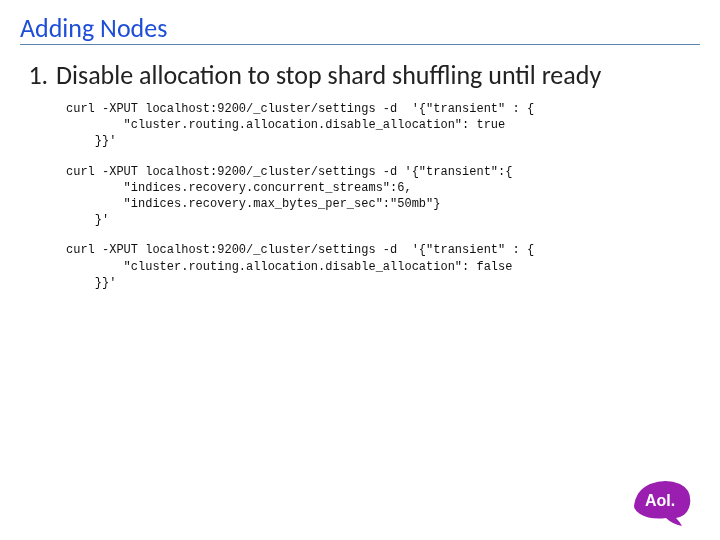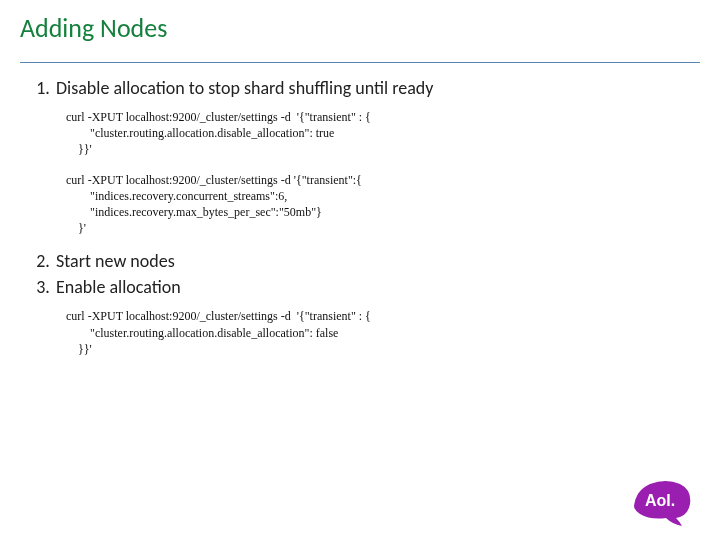--- a/index.html
+++ b/index.html
@@ -11,39 +11,39 @@
     color: #222;
     position: relative;
     overflow: hidden;
   }
   .wrap {
     padding: 12px 20px 0 20px;
   }
   .title {
     font-size: 26px;
     font-weight: 400;
-    color: #15803d;
+    color: #1d4ed8;
     border-bottom: 1px solid #5a83b0;
-    padding-bottom: 18px;
+    padding-bottom: 0;
     margin-bottom: 14px;
   }
   ol.outer {
     list-style: decimal;
     padding-left: 34px;
     margin: 0 0 10px 0;
   }
   ol.outer > li {
-    font-size: 18px;
+    font-size: 26px;
     font-weight: 400;
     color: #222;
     margin-bottom: 4px;
     padding-left: 2px;
   }
   .code {
-    font-family: Liberation Serif, serif;
+    font-family: Liberation Mono, monospace;
     font-size: 12px;
     line-height: 1.35;
     white-space: pre;
     color: #111;
     margin: 8px 0 14px 46px;
   }
   .logo {
     position: absolute;
     right: 18px;
     bottom: 8px;
@@ -60,24 +60,20 @@
   </ol>
   <div class="code">curl -XPUT localhost:9200/_cluster/settings -d  '{"transient" : {
         "cluster.routing.allocation.disable_allocation": true
     }}'</div>
 
   <div class="code">curl -XPUT localhost:9200/_cluster/settings -d '{"transient":{
         "indices.recovery.concurrent_streams":6,
         "indices.recovery.max_bytes_per_sec":"50mb"}
     }'</div>
 
-  <ol class="outer" start="2">
-    <li>Start new nodes</li>
-    <li>Enable allocation</li>
-  </ol>
   <div class="code">curl -XPUT localhost:9200/_cluster/settings -d  '{"transient" : {
         "cluster.routing.allocation.disable_allocation": false
     }}'</div>
 </div>
 
 <div class="logo">
   <svg width="70" height="52" viewBox="0 0 70 52">
     <path d="M2 30 Q4 14 18 8 Q34 2 48 8 Q60 14 58 28 Q56 40 44 42 Q48 46 50 50 Q40 48 34 42 Q18 44 8 38 Q2 34 2 30 Z" fill="#9a1fb0"></path>
     <text x="28" y="30" text-anchor="middle" fill="#ffffff" font-family="Arial, sans-serif" font-weight="700" font-size="16">Aol.</text>
   </svg>

